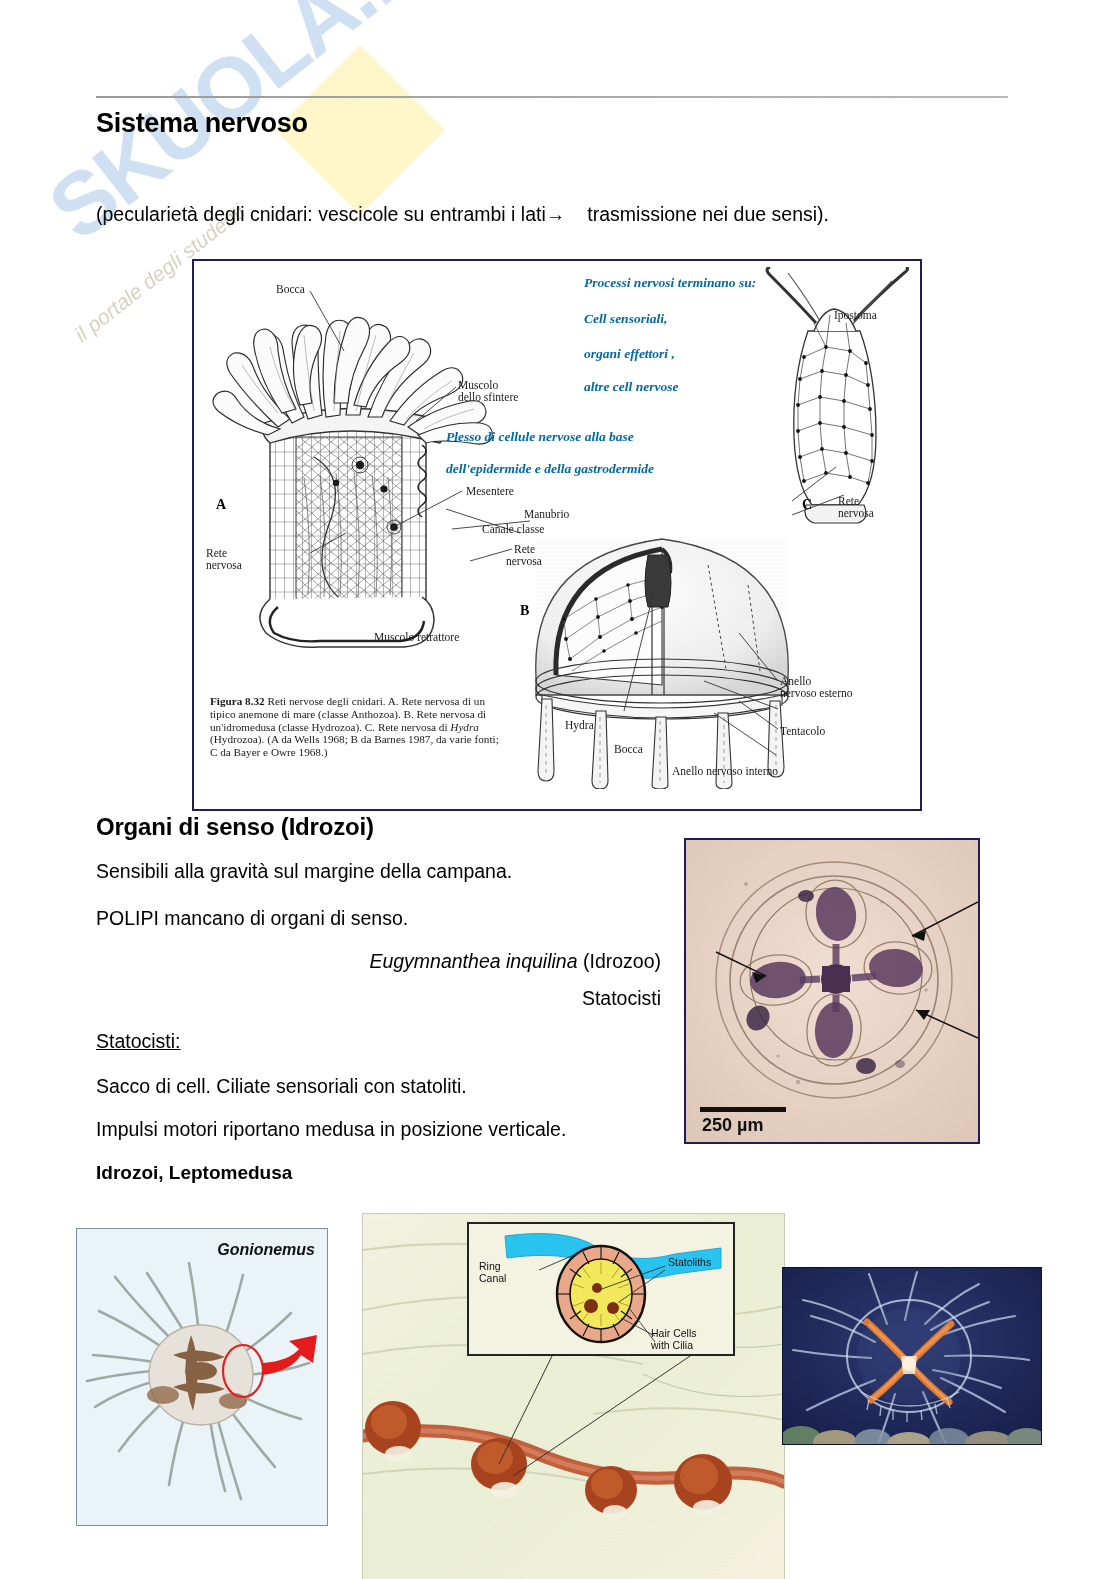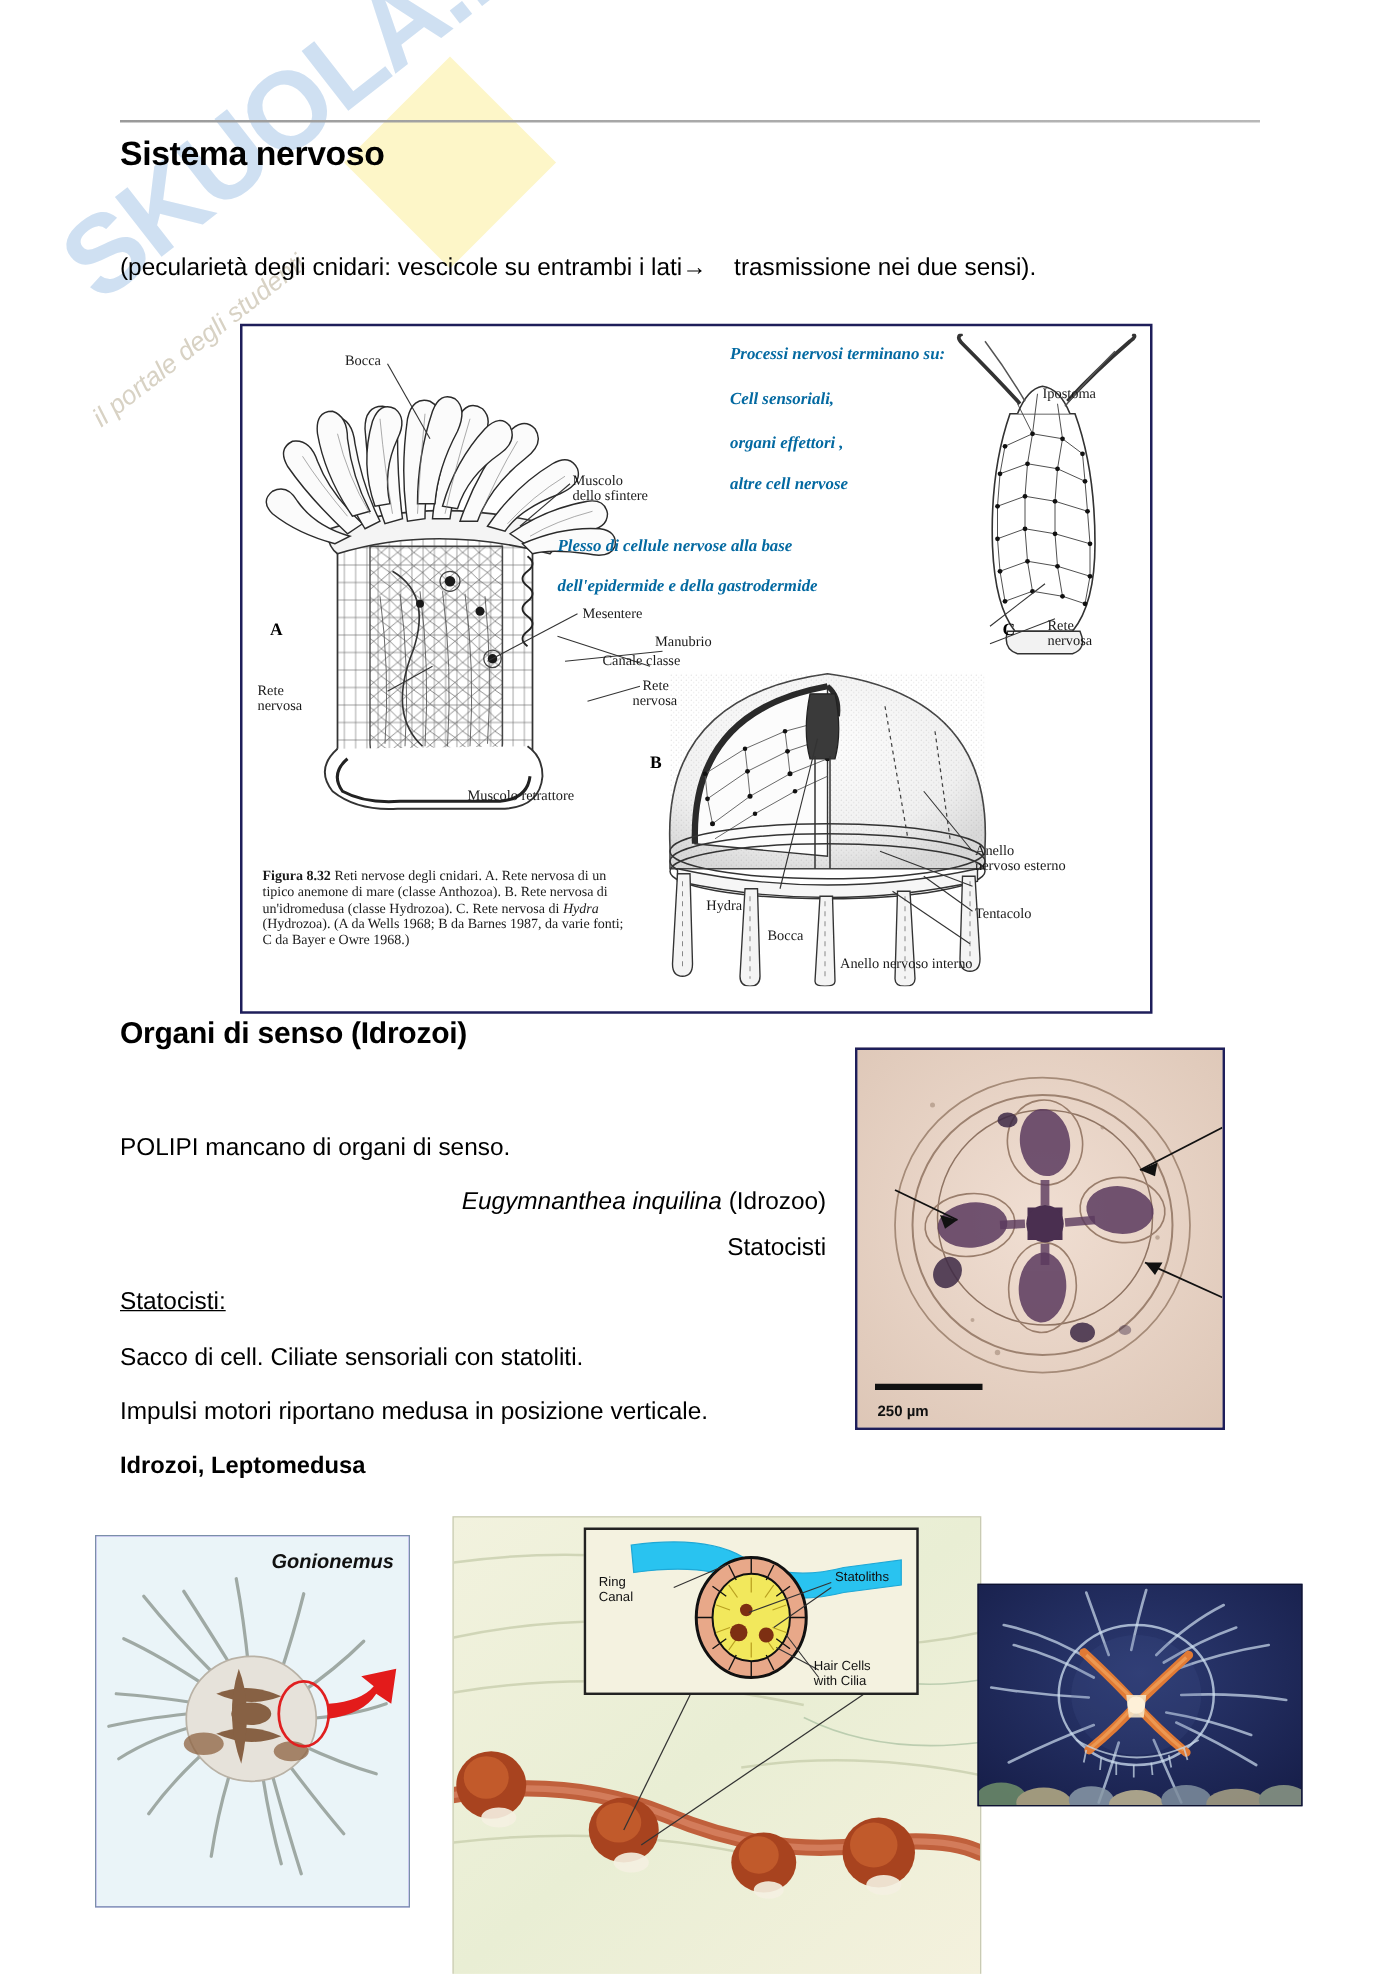--- a/index.html
+++ b/index.html
@@ -181,21 +181,21 @@
     left: 14px;
     bottom: 30px;
     width: 86px;
     height: 5px;
     background: #111;
   }
   .scalelabel {
     position: absolute;
     left: 16px;
     bottom: 6px;
-    font-size: 12px;
+    font-size: 18px;
     font-weight: bold;
     color: #111;
   }
 
   
   .img-gonionemus {
     position: absolute;
     left: 76px;
     top: 1228px;
     width: 250px;
@@ -529,20 +529,21 @@
     <div class="red-note" style="left:390px;top:118px;">altre cell nervose</div>
     <div class="red-note" style="left:252px;top:168px;">Plesso di cellule nervose alla base</div>
     <div class="red-note" style="left:252px;top:200px;">dell'epidermide  e della gastrodermide</div>
 
     <div class="fig-caption">
       <b>Figura 8.32</b><span> Reti nervose degli cnidari. A. Rete nervosa di un tipico anemone di mare (classe Anthozoa). B. Rete nervosa di un'idromedusa (classe Hydrozoa). C. Rete nervosa di </span><i>Hydra</i><span> (Hydrozoa). (A da Wells 1968; B da Barnes 1987, da varie fonti; C da Bayer e Owre 1968.)</span>
     </div>
   </div>
 
   <h2 class="subtitle">Organi di senso (Idrozoi)</h2>
+  <div class="line-a">Sensibili alla gravità sul margine della campana.</div>
   <div class="line-b">POLIPI mancano di organi di senso.</div>
   <div class="line-c">
     <i>Eugymnanthea inquilina</i><span> (Idrozoo)</span>
   </div>
   <div class="line-d">Statocisti</div>
   <div class="line-e">Statocisti:</div>
   <div class="line-f">Sacco di cell. Ciliate sensoriali con statoliti.</div>
   <div class="line-g">Impulsi motori riportano medusa in posizione verticale.</div>
   <div class="line-h">Idrozoi, Leptomedusa</div>
 

